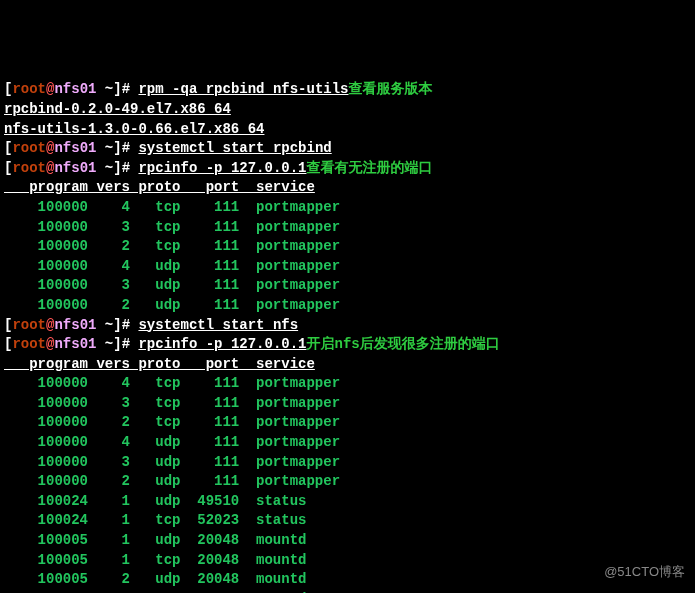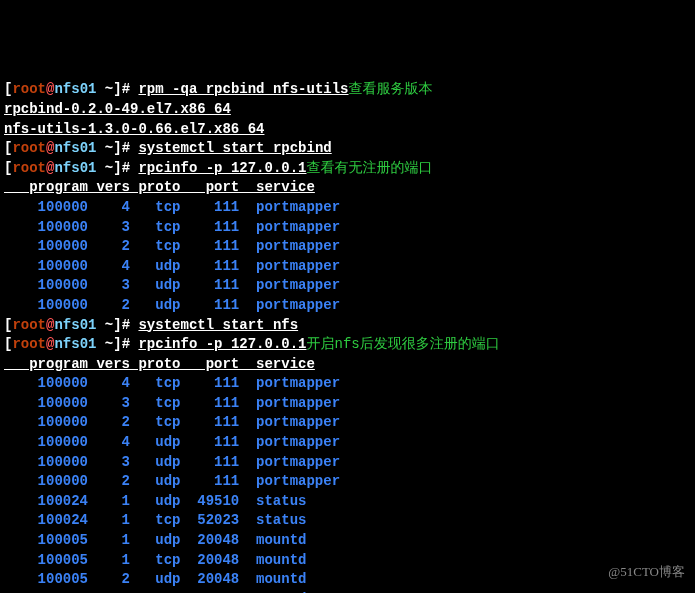--- a/index.html
+++ b/index.html
@@ -13,37 +13,37 @@
       padding: 2px 4px;
       width: 695px;
       height: 593px;
       position: relative;
       white-space: pre;
     }
     .line { display: block; }
     .bracket { color: #fff; }
     .user { color: #c2410c; }
     .at { color: #ff5555; }
-    .host { color: #7dd3fc; }
+    .host { color: #f0abfc; }
     .path { color: #fff; }
     .dollar { color: #fff; }
     .cmd { color: #fff; text-decoration: underline; }
     .output { color: #fff; text-decoration: underline; }
-    .annotation { color: #2ecc40; font-weight: normal; }
+    .annotation { color: #2ecc40; font-weight: bold; }
     .watermark {
       position: absolute;
       right: 10px;
       bottom: 12px;
       color: #888;
-      font-family: Liberation Serif, serif;
+      font-family: Liberation Sans, sans-serif;
       font-size: 13px;
       font-weight: normal;
     }
     .prompt-line { display: flex; align-items: baseline; }
-    .table-row { color: #3b82f6; }
+    .table-row { color: #22c55e; }
   </style>
 </head>
 <body>
 
 
 
 <div id="terminal"><div class="line prompt-line"><span class="bracket">[</span><span class="user">root</span><span class="at">@</span><span class="host">nfs01</span><span class="path"> ~</span><span class="bracket">]</span><span class="dollar"># </span><span class="cmd">rpm -qa rpcbind nfs-utils</span><span class="annotation">查看服务版本</span></div><div class="line output">rpcbind-0.2.0-49.el7.x86_64</div><div class="line output">nfs-utils-1.3.0-0.66.el7.x86_64</div><div class="line prompt-line"><span class="bracket">[</span><span class="user">root</span><span class="at">@</span><span class="host">nfs01</span><span class="path"> ~</span><span class="bracket">]</span><span class="dollar"># </span><span class="cmd">systemctl start rpcbind</span></div><div class="line prompt-line"><span class="bracket">[</span><span class="user">root</span><span class="at">@</span><span class="host">nfs01</span><span class="path"> ~</span><span class="bracket">]</span><span class="dollar"># </span><span class="cmd">rpcinfo -p 127.0.0.1</span><span class="annotation">查看有无注册的端口</span></div><div class="line output">   program vers proto   port  service</div><div class="line table-row">    100000    4   tcp    111  portmapper</div><div class="line table-row">    100000    3   tcp    111  portmapper</div><div class="line table-row">    100000    2   tcp    111  portmapper</div><div class="line table-row">    100000    4   udp    111  portmapper</div><div class="line table-row">    100000    3   udp    111  portmapper</div><div class="line table-row">    100000    2   udp    111  portmapper</div><div class="line prompt-line"><span class="bracket">[</span><span class="user">root</span><span class="at">@</span><span class="host">nfs01</span><span class="path"> ~</span><span class="bracket">]</span><span class="dollar"># </span><span class="cmd">systemctl start nfs</span></div><div class="line prompt-line"><span class="bracket">[</span><span class="user">root</span><span class="at">@</span><span class="host">nfs01</span><span class="path"> ~</span><span class="bracket">]</span><span class="dollar"># </span><span class="cmd">rpcinfo -p 127.0.0.1</span><span class="annotation">开启nfs后发现很多注册的端口</span></div><div class="line output">   program vers proto   port  service</div><div class="line table-row">    100000    4   tcp    111  portmapper</div><div class="line table-row">    100000    3   tcp    111  portmapper</div><div class="line table-row">    100000    2   tcp    111  portmapper</div><div class="line table-row">    100000    4   udp    111  portmapper</div><div class="line table-row">    100000    3   udp    111  portmapper</div><div class="line table-row">    100000    2   udp    111  portmapper</div><div class="line table-row">    100024    1   udp  49510  status</div><div class="line table-row">    100024    1   tcp  52023  status</div><div class="line table-row">    100005    1   udp  20048  mountd</div><div class="line table-row">    100005    1   tcp  20048  mountd</div><div class="line table-row">    100005    2   udp  20048  mountd</div><div class="line table-row">    100005    2   tcp  20048  mountd</div></div>
 
 <div class="watermark">@51CTO博客</div>
 

